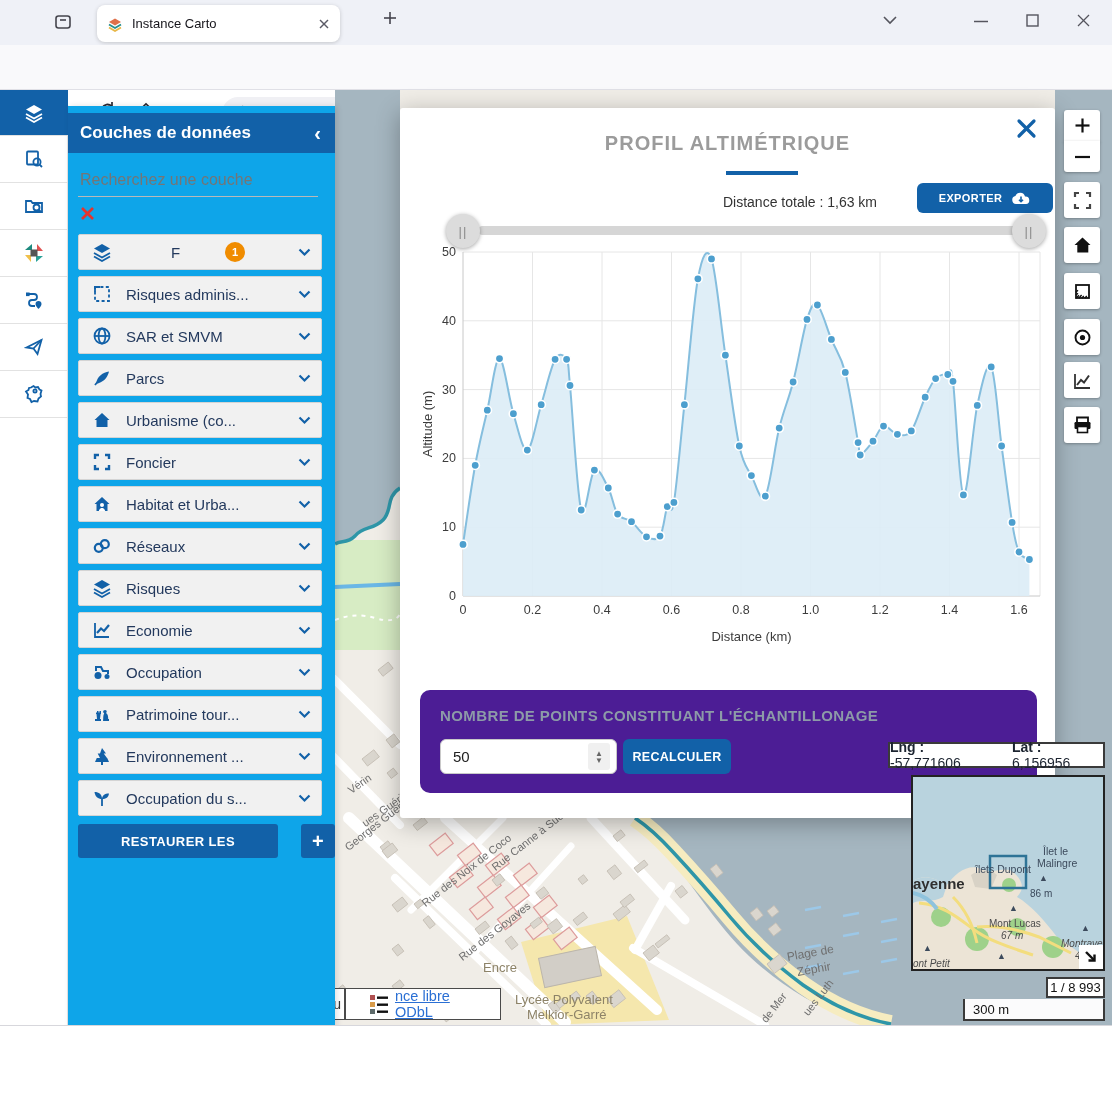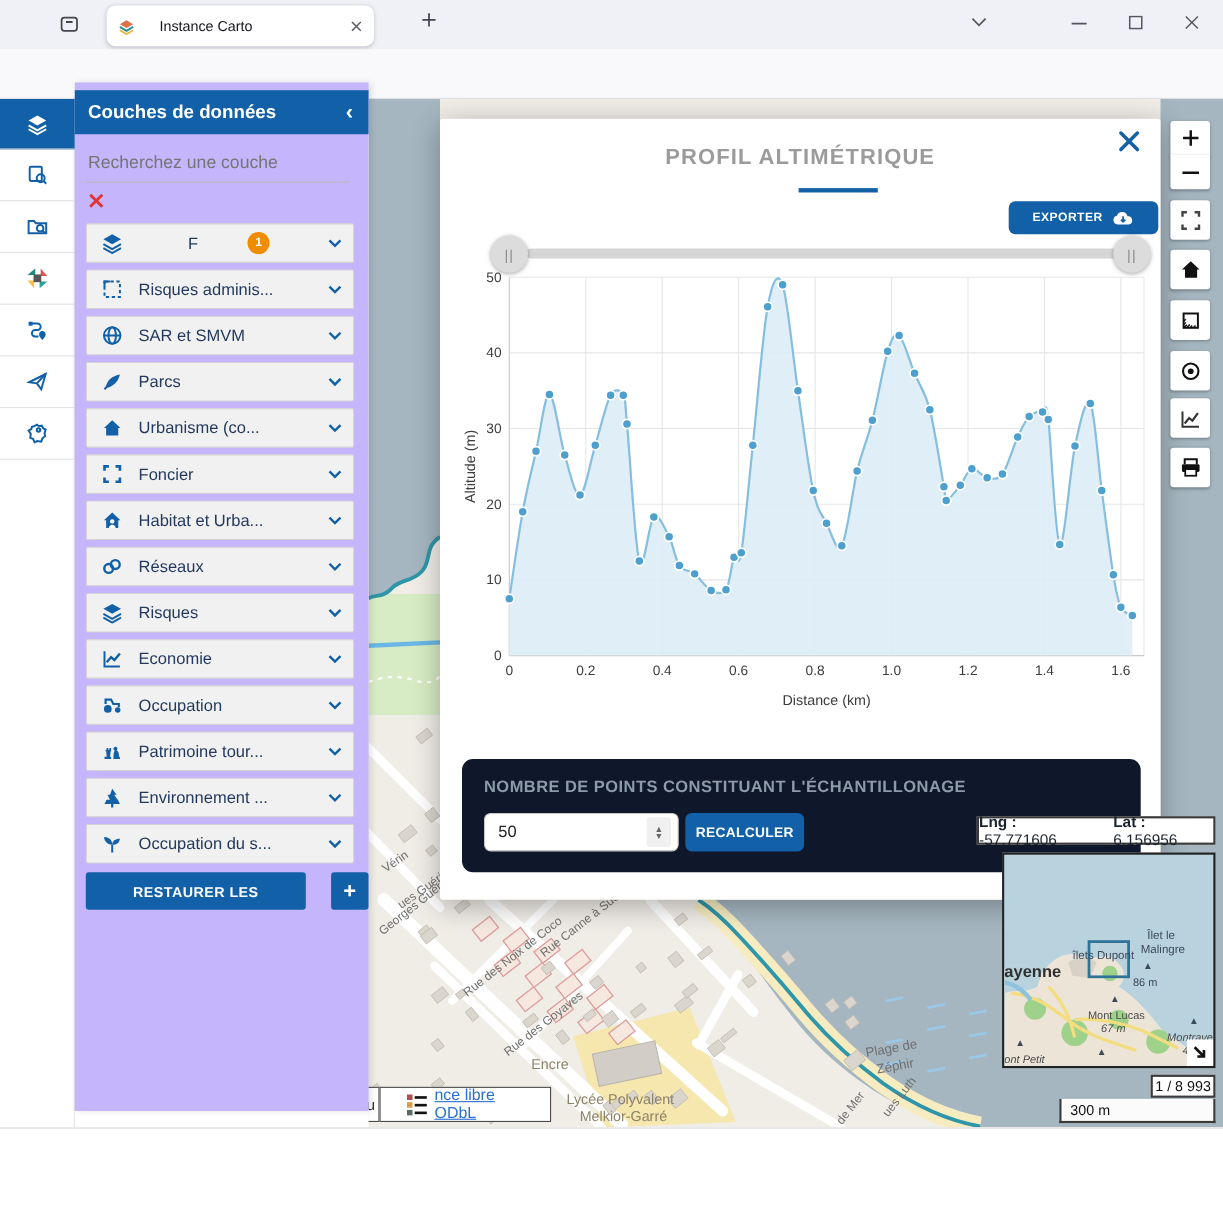--- a/index.html
+++ b/index.html
@@ -4,40 +4,40 @@
 <style>
   html,body{margin:0;padding:0;background:#ffffff;}
   #screen{position:relative;width:1112px;height:1112px;overflow:hidden;
     font-family:"Liberation Sans","DejaVu Sans",sans-serif;background:#fff;}
   svg{display:block;}
   
   .tabbar{position:absolute;left:0;top:0;width:1112px;height:45px;background:#eff1f7;}
   .fxview{position:absolute;left:53px;top:12px;color:#45454d;}
   .tab{position:absolute;left:97px;top:5px;width:243px;height:37px;background:#fff;border-radius:8px;
       box-shadow:0 1px 4px rgba(0,0,0,.18);display:flex;align-items:center;padding:0 10px;box-sizing:border-box;}
-  .tabtitle{font-size:13px;color:#15141a;margin-left:22px;flex:1;white-space:nowrap;overflow:hidden;}
+  .tabtitle{font-size:13px;color:#15141a;margin-left:9px;flex:1;white-space:nowrap;overflow:hidden;}
   .tabclose{color:#5b5b66;font-size:15px;cursor:default;}
   .newtab{position:absolute;left:382px;top:10px;color:#45454d;}
   .winctl{position:absolute;top:11px;color:#55555e;}
   
   .toolbar{position:absolute;left:0;top:45px;width:1112px;height:45px;background:#f9f9fb;border-bottom:1px solid #e0e0e6;box-sizing:border-box;}
   .navic{position:absolute;top:56px;color:#2b2a33;}
   .urlbar{position:absolute;left:222px;top:52px;width:590px;height:32px;background:#f0f0f4;border-radius:16px;
       display:flex;align-items:center;padding:0 12px;box-sizing:border-box;gap:9px;}
   .url{font-size:14.5px;white-space:nowrap;overflow:hidden;flex:1;}
   .url .dim{color:#5b5b66;} .url .strong{color:#15141a;}
   .ric{position:absolute;top:58px;color:#3a3a44;}
   .avatar{position:absolute;left:996px;top:58px;width:22px;height:22px;border-radius:50%;background:#5b5b66;
       color:#fff;font-size:11px;font-weight:bold;display:flex;align-items:center;justify-content:center;}
   
   .rail{position:absolute;left:0;top:90px;width:68px;height:935px;background:#fff;border-right:1px solid #e4e4e4;box-sizing:border-box;}
   .rail-item{width:68px;height:47px;display:flex;align-items:center;justify-content:center;border-bottom:1px solid #e2e2e2;color:#1261a8;box-sizing:border-box;}
   .rail-item.active{background:#1261a8;color:#fff;height:46px;}
   
-  .panel{position:absolute;left:68px;top:75px;width:267px;height:935px;background:#c4b5fd;box-shadow:2px 0 6px rgba(0,0,0,.12);}
+  .panel{position:absolute;left:68px;top:106px;width:267px;height:935px;background:#0ea5e9;box-shadow:2px 0 6px rgba(0,0,0,.12);}
   .panel-header{position:absolute;left:0;top:7px;width:267px;height:40px;background:#1261a8;color:#fff;
       display:flex;align-items:center;padding:0 14px 0 12px;box-sizing:border-box;}
   .panel-title{font-size:17px;font-weight:bold;flex:1;}
   .collapse{font-size:20px;font-weight:bold;line-height:1;}
   .search{position:absolute;left:10px;top:58px;width:236px;height:30px;border:none;border-bottom:1px solid #b9b9b9;
       font-size:16px;color:#444;background:transparent;outline:none;font-family:inherit;}
   .search::placeholder{color:#757575;}
   .clearx{position:absolute;left:12px;top:100px;}
   .layer-item{position:absolute;left:10px;width:244px;height:36px;background:#f1f1f1;border:1px solid #d4d4d4;
       border-radius:2px;display:flex;align-items:center;box-sizing:border-box;padding:0 10px 0 13px;}
@@ -59,21 +59,21 @@
   .modal-close{position:absolute;right:18px;top:10px;color:#1261a8;}
   .modal-title{position:absolute;left:0;top:24px;width:100%;text-align:center;font-size:20px;font-weight:bold;
       letter-spacing:1px;color:#9b9b9b;}
   .title-bar{position:absolute;left:326px;top:63px;width:72px;height:4px;background:#1261a8;}
   .dist-label{position:absolute;left:200px;top:86px;width:400px;text-align:center;font-size:14px;color:#333;}
   .export-btn{position:absolute;left:517px;top:75px;width:136px;height:30px;background:#1261a8;border-radius:6px;
       color:#fff;font-size:11px;font-weight:bold;letter-spacing:.4px;display:flex;align-items:center;justify-content:center;gap:9px;}
   .slider-track{position:absolute;left:78px;top:118px;width:542px;height:9px;background:#d6d6d6;border-radius:5px;}
   .slider-handle{position:absolute;top:106px;width:34px;height:34px;border-radius:50%;background:#dcdcdc;
       box-shadow:0 1px 4px rgba(0,0,0,.35);color:#8a8a8a;font-size:13px;display:flex;align-items:center;justify-content:center;letter-spacing:1px;}
-  .samp-panel{position:absolute;left:20px;top:582px;width:617px;height:103px;background:#0f172a;border-radius:10px;}
+  .samp-panel{position:absolute;left:20px;top:582px;width:617px;height:103px;background:#4c1d95;border-radius:10px;}
   .samp-label{position:absolute;left:20px;top:17px;font-size:15px;font-weight:bold;letter-spacing:.4px;color:#8d9ba8;}
   .samp-input{position:absolute;left:20px;top:49px;width:177px;height:35px;background:#fff;border:1px solid #c9c9c9;
       border-radius:6px;box-sizing:border-box;display:flex;align-items:center;padding:0 6px 0 12px;}
   .samp-val{font-size:15px;color:#222;flex:1;}
   .spinner{width:22px;height:27px;background:#f0f0f0;border-radius:3px;display:flex;flex-direction:column;
       align-items:center;justify-content:center;color:#666;font-size:8px;line-height:7px;}
   .recalc{position:absolute;left:203px;top:49px;width:108px;height:35px;background:#1261a8;border-radius:6px;
       color:#fff;font-weight:bold;font-size:12.5px;display:flex;align-items:center;justify-content:center;letter-spacing:.3px;}
   
   .ctrl{position:absolute;left:1064px;width:36px;background:#fff;border-radius:3px;box-shadow:0 1px 3px rgba(0,0,0,.3);
@@ -633,20 +633,21 @@
 
   <div class="modal">
     <span class="modal-close">
       <svg width="21" height="21" viewBox="0 0 21 21" stroke="#1261a8" stroke-width="3.2" stroke-linecap="round">
           <line x1="3" y1="3" x2="18" y2="18"></line>
           <line x1="18" y1="3" x2="3" y2="18"></line>
         </svg>
     </span>
     <div class="modal-title">PROFIL ALTIMÉTRIQUE</div>
     <div class="title-bar"></div>
+    <div class="dist-label">Distance totale : 1,63 km</div>
     <div class="export-btn">
       <span>EXPORTER</span>
       <span>
         <svg width="20" height="15" viewBox="0 0 20 15">
             <path d="M5 13a4 4 0 0 1-.6-7.9A5 5 0 0 1 14 5.6 3.6 3.6 0 0 1 15 13z" fill="#fff"></path>
             <path d="M10 5.5v5M8 8.7l2 2 2-2" stroke="#1261a8" stroke-width="1.6" fill="none"></path>
           </svg>
       </span>
     </div>
     <div class="slider-track"></div>

